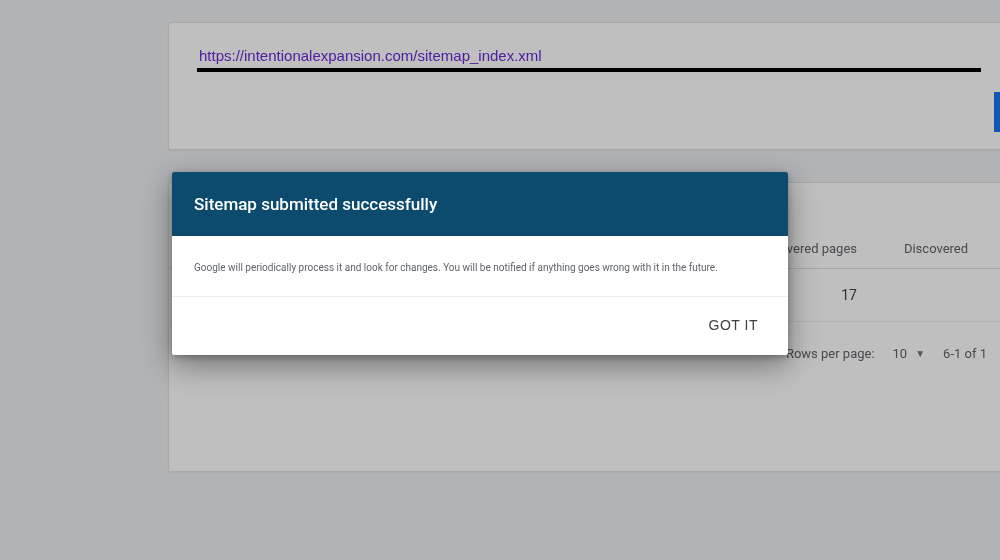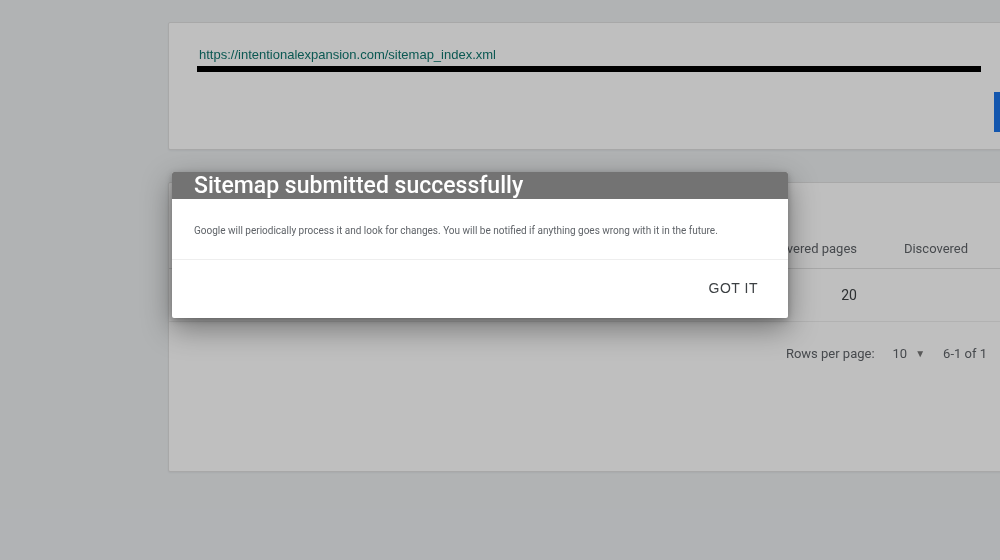--- a/index.html
+++ b/index.html
@@ -38,23 +38,23 @@
     }
     .add-title {
       font-size: 18px;
       color: #3c4043;
       font-weight: 400;
       margin-bottom: 26px;
     }
     .url-input {
       width: 100%;
       border: none;
-      border-bottom: 6px solid #000000;
-      font-size: 13px;
-      color: #0f766e;
+      border-bottom: 4px solid #000000;
+      font-size: 15px;
+      color: #6d28d9;
       padding: 4px 2px;
       background: transparent;
       outline: none;
     }
     .table-card {
       position: absolute;
       top: 182px;
       left: 168px;
       right: -10px;
       height: 290px;
@@ -99,25 +99,25 @@
       z-index: 20;
       top: 172px;
       left: 172px;
       width: 616px;
       background: #fff;
       border-radius: 2px;
       box-shadow: 0 10px 30px rgba(0,0,0,0.4), 0 2px 6px rgba(0,0,0,0.25);
       overflow: hidden;
     }
     .dialog-header {
-      background: #737373;
+      background: #0c4a6e;
       color: #fff;
-      font-size: 23px;
+      font-size: 17px;
       font-weight: 500;
-      padding: 0 22px;
+      padding: 22px 22px;
     }
     .dialog-body {
       padding: 24px 22px 20px 22px;
       color: #5f6368;
       font-size: 10px;
       line-height: 1.55;
       border-bottom: 1px solid #eee;
     }
     .dialog-actions {
       display: flex;
@@ -154,21 +154,21 @@
   </div>
 
   <div class="blue-edge"></div>
 
   <div class="card table-card">
     <div class="table-head">
       <div class="col-a">iscovered pages</div>
       <div class="col-b">Discovered</div>
     </div>
     <div class="table-row">
-      <div class="col-a">20</div>
+      <div class="col-a">17</div>
       <div class="col-b"></div>
     </div>
     <div class="pager">
       <span>Rows per page:</span>
       <span class="rows-select">
         <span>10</span>
         <span class="chev">▼</span>
       </span>
       <span>6-1 of 1</span>
     </div>

